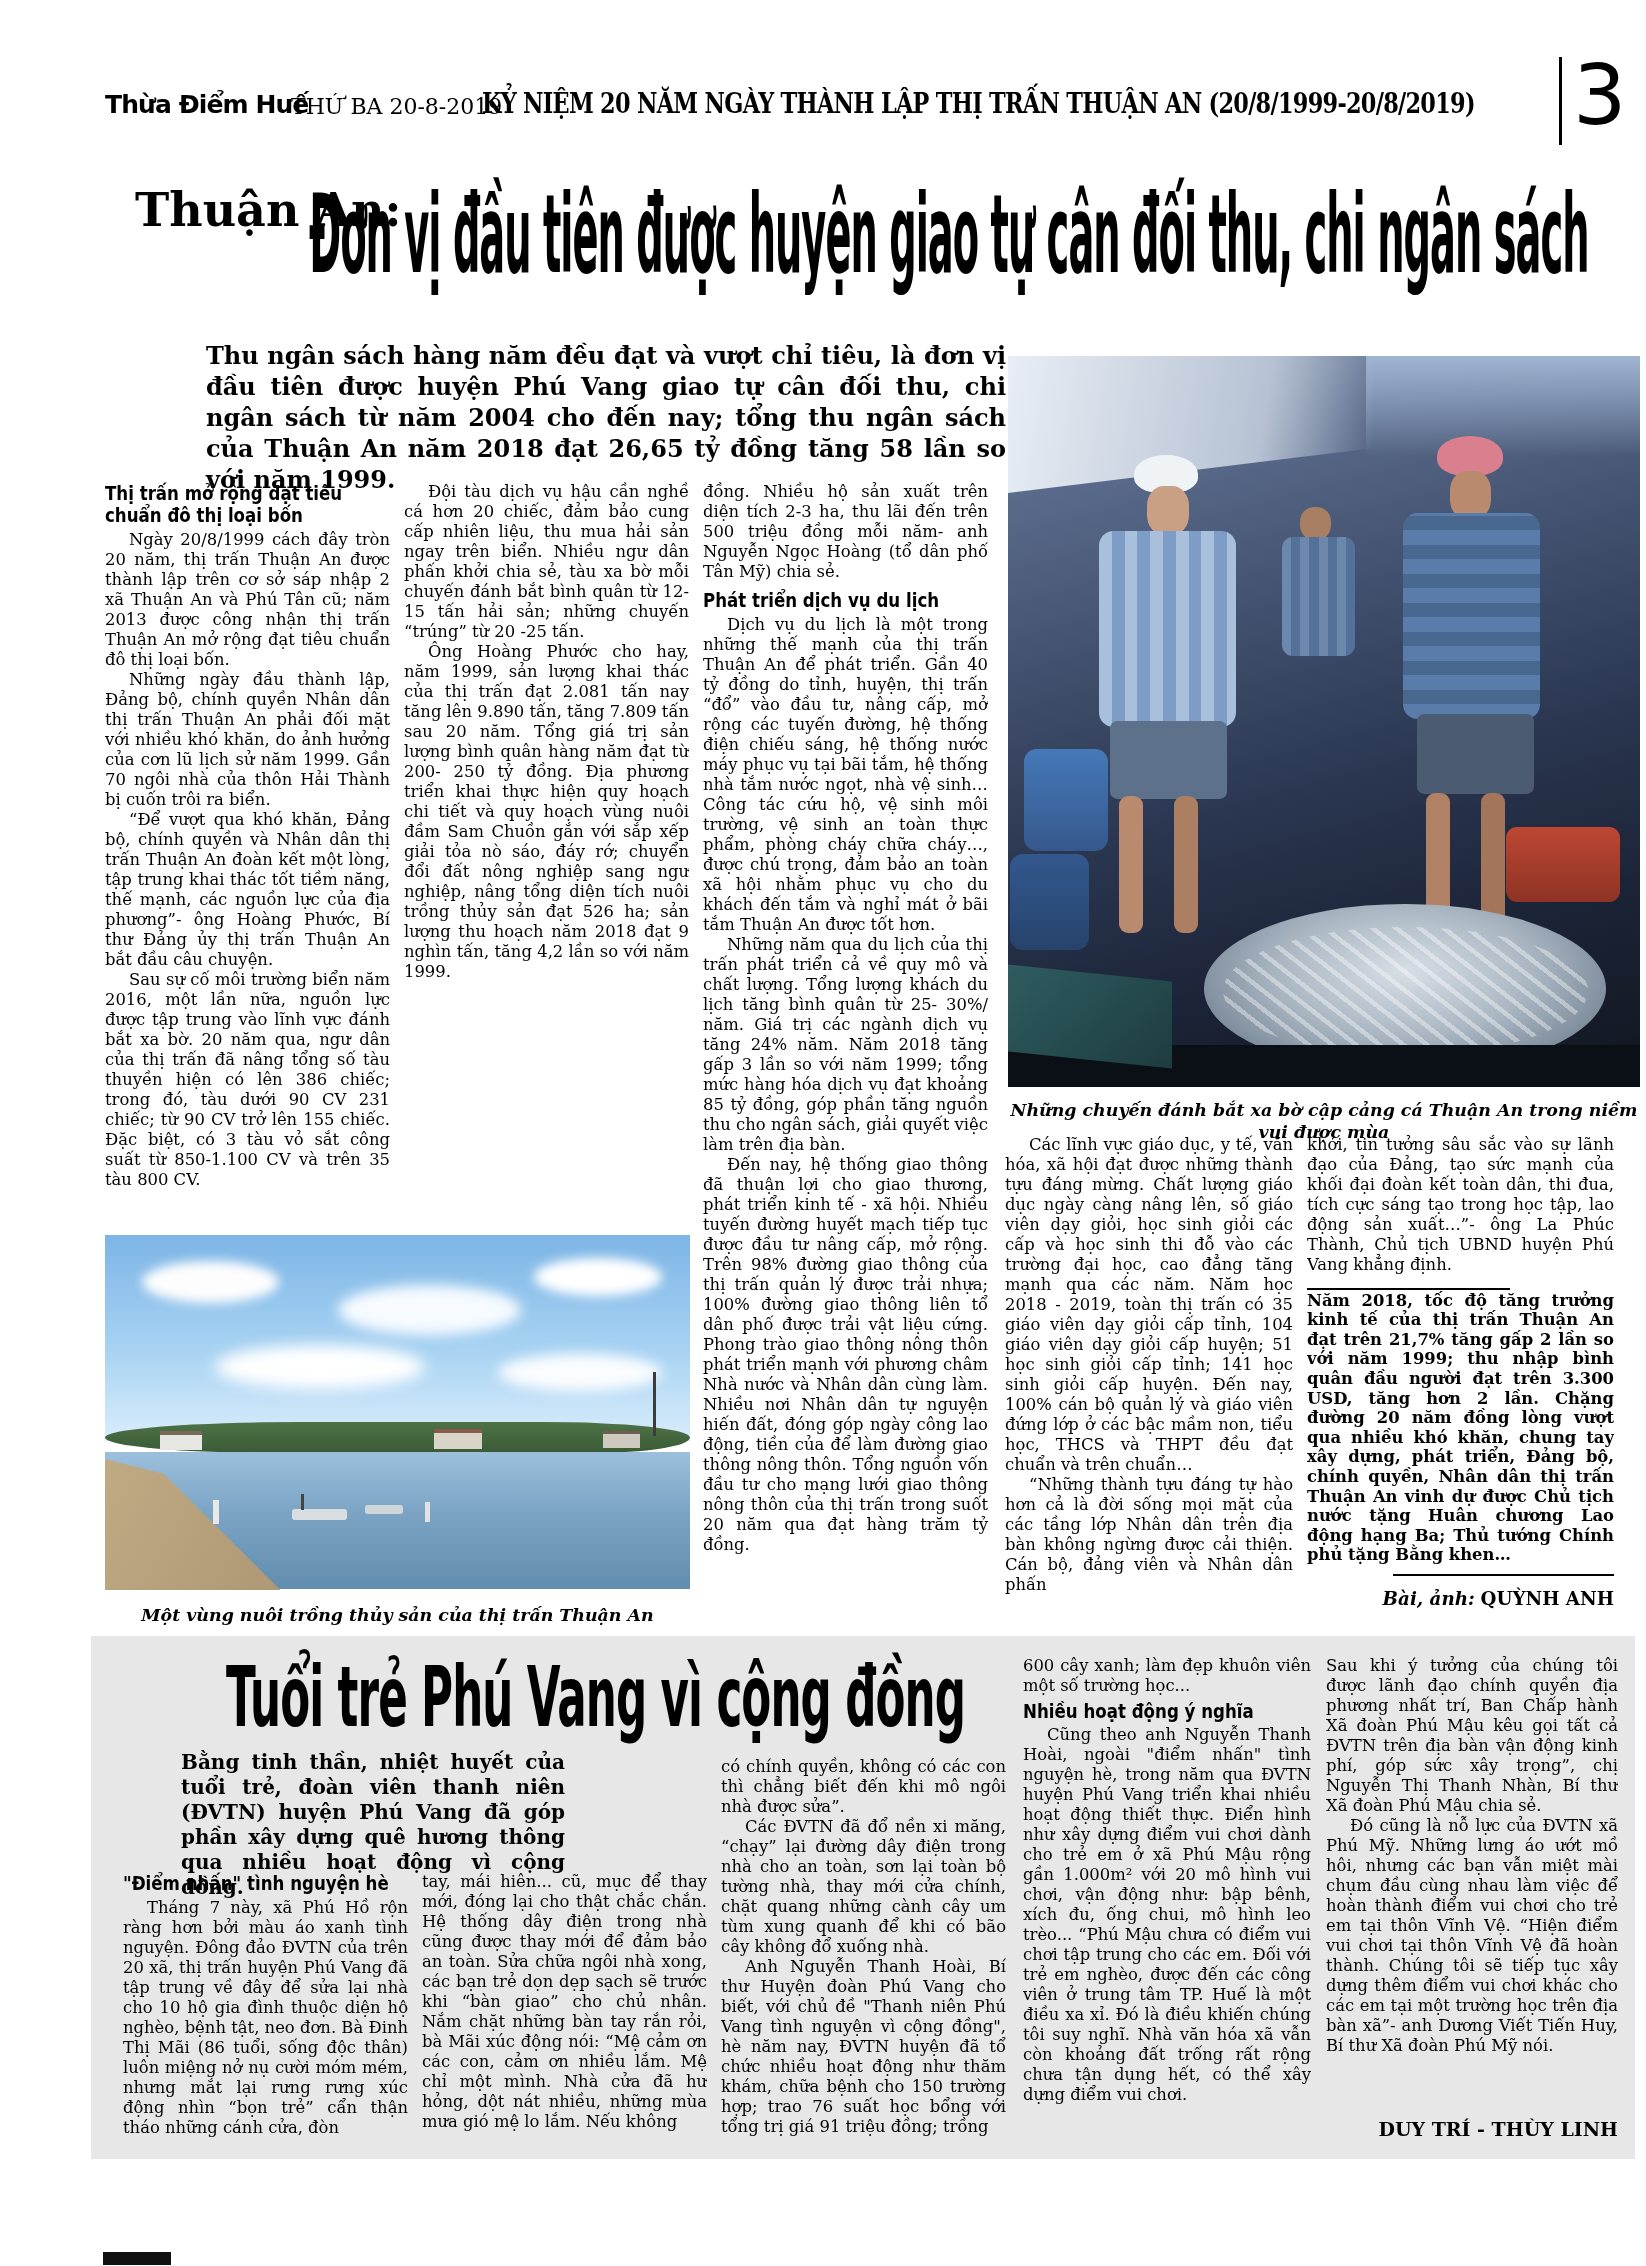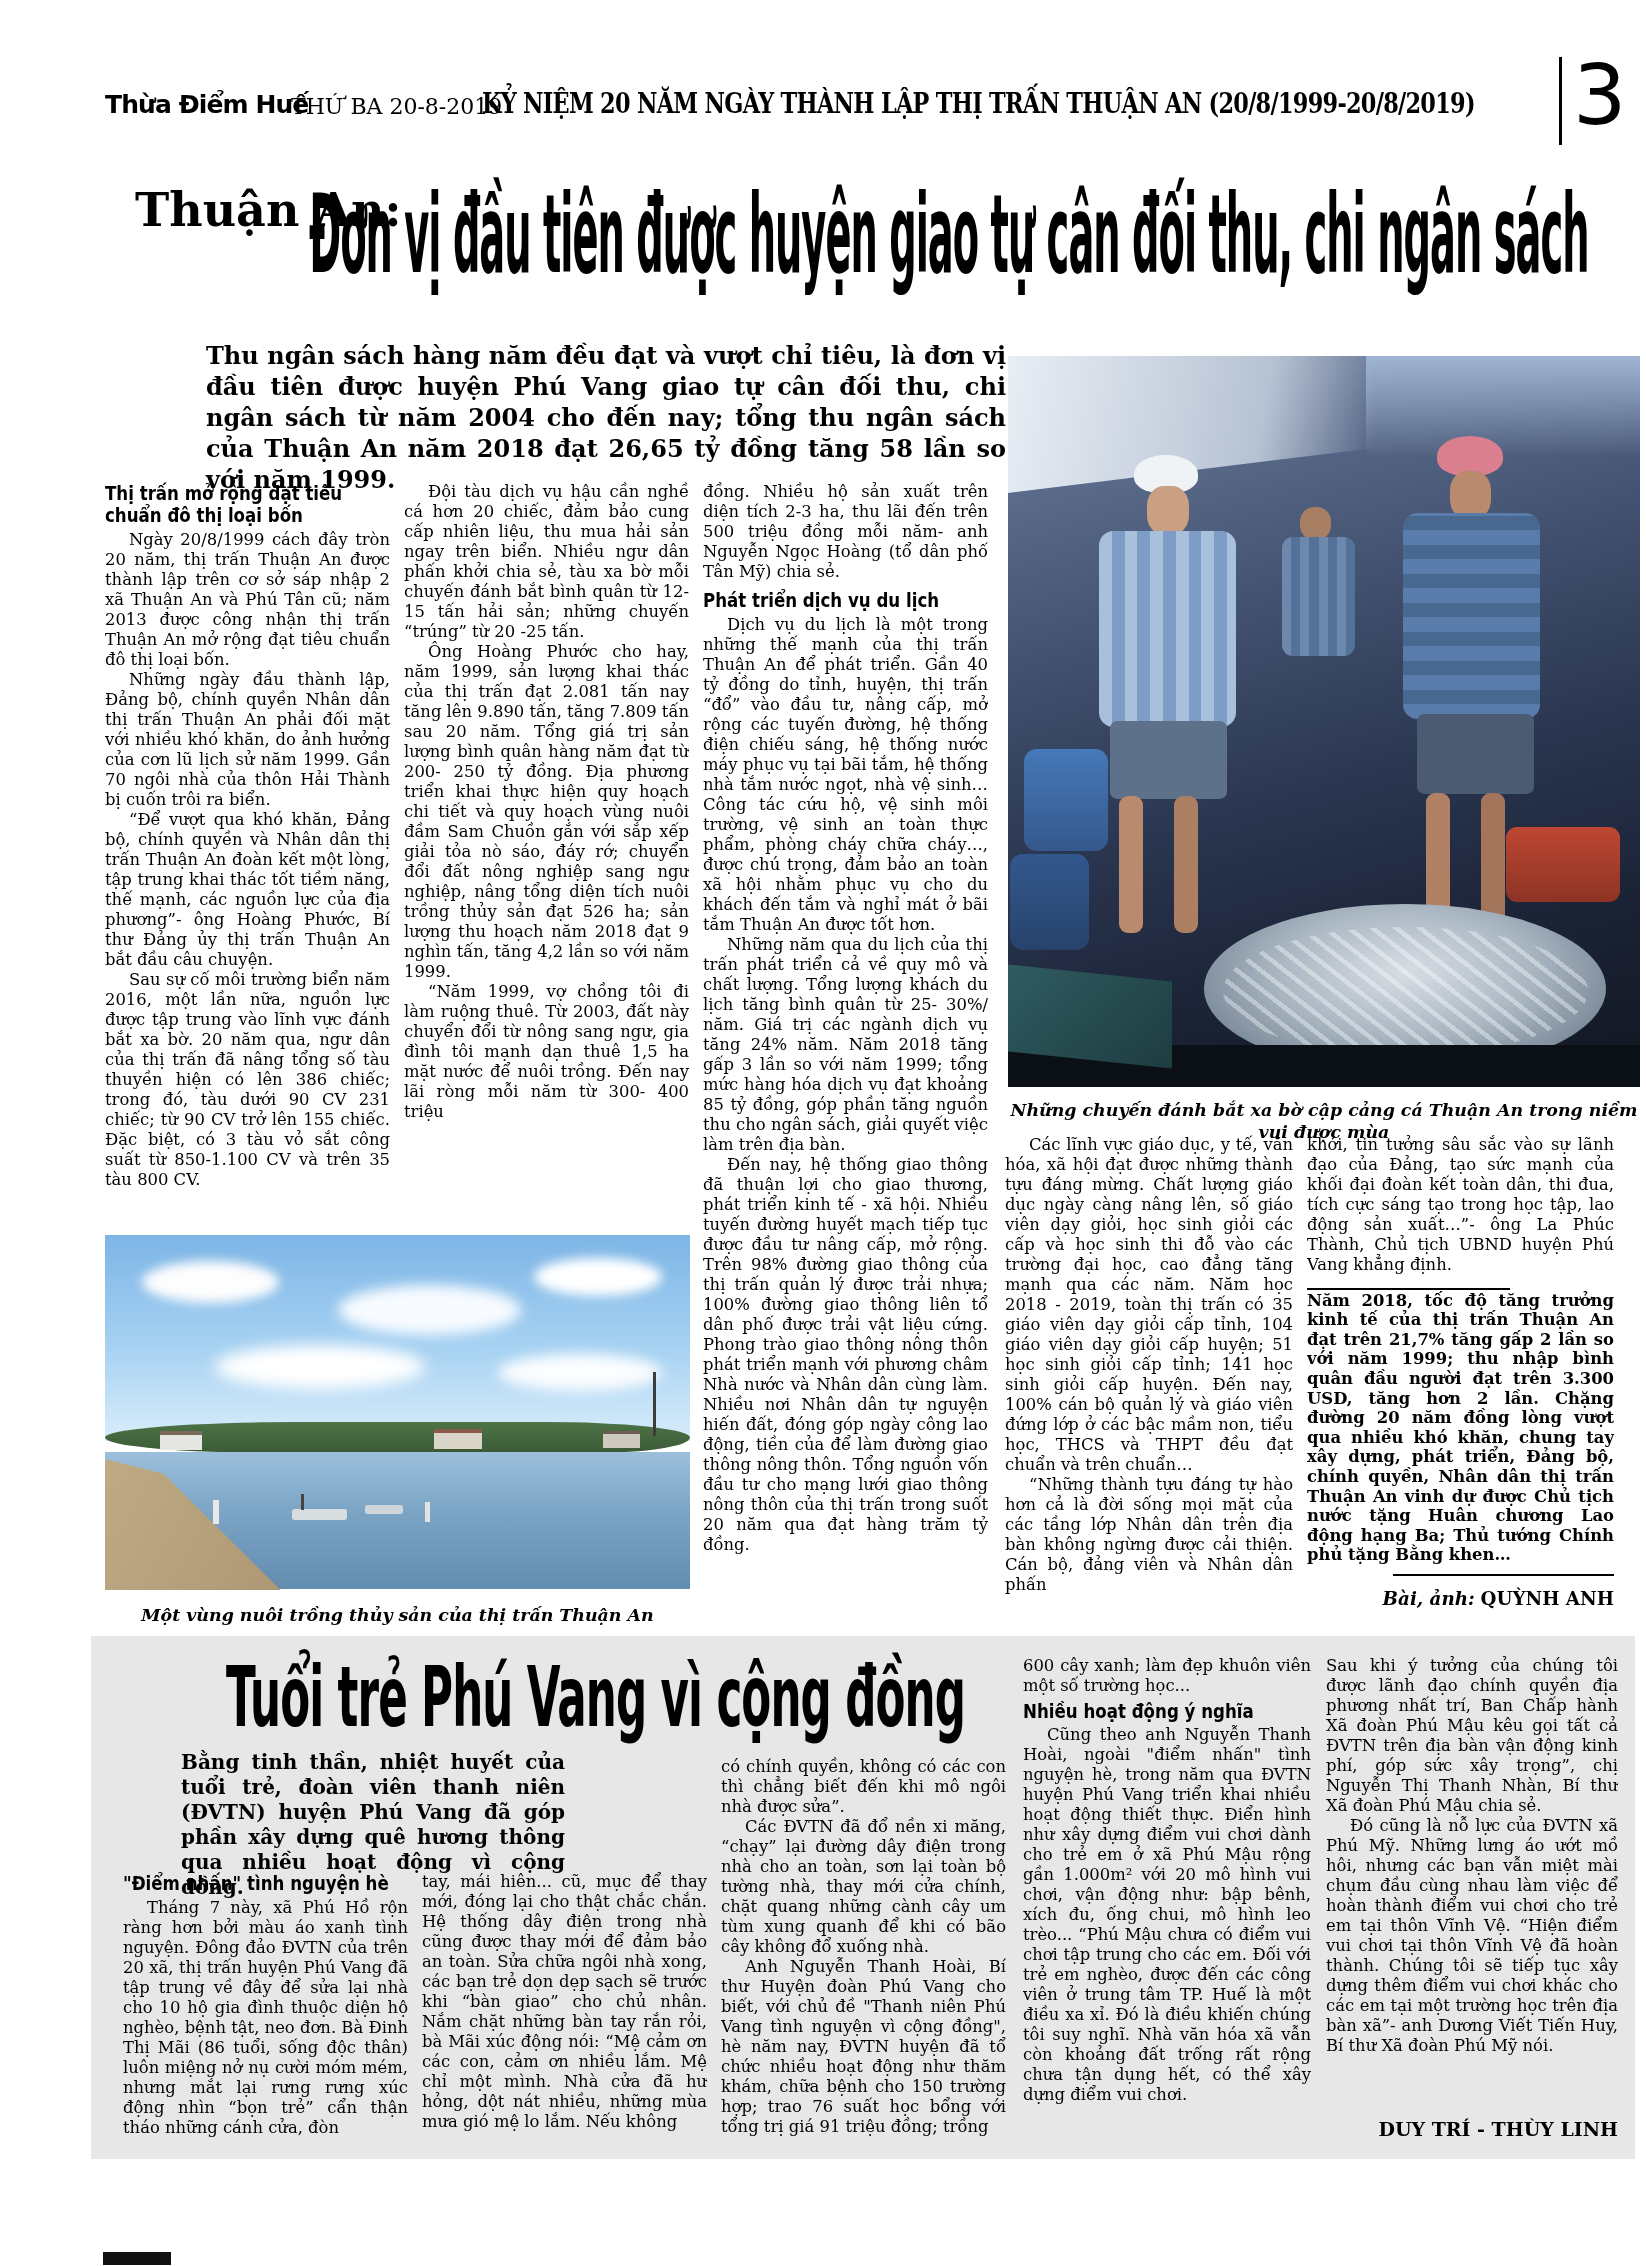--- a/index.html
+++ b/index.html
@@ -93,21 +93,20 @@
     <div class="subhead"><span class="squeeze">Thị trấn mở rộng đạt tiêu chuẩn đô thị loại bốn</span></div>
     <p>Ngày 20/8/1999 cách đây tròn 20 năm, thị trấn Thuận An được thành lập trên cơ sở sáp nhập 2 xã Thuận An và Phú Tân cũ; năm 2013 được công nhận thị trấn Thuận An mở rộng đạt tiêu chuẩn đô thị loại bốn.</p>
     <p>Những ngày đầu thành lập, Đảng bộ, chính quyền Nhân dân thị trấn Thuận An phải đối mặt với nhiều khó khăn, do ảnh hưởng của cơn lũ lịch sử năm 1999. Gần 70 ngôi nhà của thôn Hải Thành bị cuốn trôi ra biển.</p>
     <p>“Để vượt qua khó khăn, Đảng bộ, chính quyền và Nhân dân thị trấn Thuận An đoàn kết một lòng, tập trung khai thác tốt tiềm năng, thế mạnh, các nguồn lực của địa phương”- ông Hoàng Phước, Bí thư Đảng ủy thị trấn Thuận An bắt đầu câu chuyện.</p>
     <p>Sau sự cố môi trường biển năm 2016, một lần nữa, nguồn lực được tập trung vào lĩnh vực đánh bắt xa bờ. 20 năm qua, ngư dân của thị trấn đã nâng tổng số tàu thuyền hiện có lên 386 chiếc; trong đó, tàu dưới 90 CV 231 chiếc; từ 90 CV trở lên 155 chiếc. Đặc biệt, có 3 tàu vỏ sắt công suất từ 850-1.100 CV và trên 35 tàu 800 CV.</p>
   </div>
 
   <div class="abs col" style="left:404px;top:482px;width:285px;height:747px;">
     <p>Đội tàu dịch vụ hậu cần nghề cá hơn 20 chiếc, đảm bảo cung cấp nhiên liệu, thu mua hải sản ngay trên biển. Nhiều ngư dân phấn khởi chia sẻ, tàu xa bờ mỗi chuyến đánh bắt bình quân từ 12- 15 tấn hải sản; những chuyến “trúng” từ 20 -25 tấn.</p>
     <p>Ông Hoàng Phước cho hay, năm 1999, sản lượng khai thác của thị trấn đạt 2.081 tấn nay tăng lên 9.890 tấn, tăng 7.809 tấn sau 20 năm. Tổng giá trị sản lượng bình quân hàng năm đạt từ 200- 250 tỷ đồng. Địa phương triển khai thực hiện quy hoạch chi tiết và quy hoạch vùng nuôi đầm Sam Chuồn gắn với sắp xếp giải tỏa nò sáo, đáy rớ; chuyển đổi đất nông nghiệp sang ngư nghiệp, nâng tổng diện tích nuôi trồng thủy sản đạt 526 ha; sản lượng thu hoạch năm 2018 đạt 9 nghìn tấn, tăng 4,2 lần so với năm 1999.</p>
-    <p>“Năm 1999, vợ chồng tôi đi làm ruộng thuê. Từ 2003, đất này chuyển đổi từ nông sang ngư, gia đình tôi mạnh dạn thuê 1,5 ha mặt nước để nuôi trồng. Đến nay lãi ròng mỗi năm từ 300- 400 triệu</p>
   </div>
 
   <div class="abs col" style="left:703px;top:482px;width:285px;height:1153px;">
     <p class="noindent">đồng. Nhiều hộ sản xuất trên diện tích 2-3 ha, thu lãi đến trên 500 triệu đồng mỗi năm- anh Nguyễn Ngọc Hoàng (tổ dân phố Tân Mỹ) chia sẻ.</p>
     <div class="subhead" style="margin-top:7.3px;"><span class="squeeze">Phát triển dịch vụ du lịch</span></div>
     <p>Dịch vụ du lịch là một trong những thế mạnh của thị trấn Thuận An để phát triển. Gần 40 tỷ đồng do tỉnh, huyện, thị trấn “đổ” vào đầu tư, nâng cấp, mở rộng các tuyến đường, hệ thống điện chiếu sáng, hệ thống nước máy phục vụ tại bãi tắm, hệ thống nhà tắm nước ngọt, nhà vệ sinh… Công tác cứu hộ, vệ sinh môi trường, vệ sinh an toàn thực phẩm, phòng cháy chữa cháy…, được chú trọng, đảm bảo an toàn xã hội nhằm phục vụ cho du khách đến tắm và nghỉ mát ở bãi tắm Thuận An được tốt hơn.</p>
     <p>Những năm qua du lịch của thị trấn phát triển cả về quy mô và chất lượng. Tổng lượng khách du lịch tăng bình quân từ 25- 30%/ năm. Giá trị các ngành dịch vụ tăng 24% năm. Năm 2018 tăng gấp 3 lần so với năm 1999; tổng mức hàng hóa dịch vụ đạt khoảng 85 tỷ đồng, góp phần tăng nguồn thu cho ngân sách, giải quyết việc làm trên địa bàn.</p>
     <p>Đến nay, hệ thống giao thông đã thuận lợi cho giao thương, phát triển kinh tế - xã hội. Nhiều tuyến đường huyết mạch tiếp tục được đầu tư nâng cấp, mở rộng. Trên 98% đường giao thông của thị trấn quản lý được trải nhựa; 100% đường giao thông liên tổ dân phố được trải vật liệu cứng. Phong trào giao thông nông thôn phát triển mạnh với phương châm Nhà nước và Nhân dân cùng làm. Nhiều nơi Nhân dân tự nguyện hiến đất, đóng góp ngày công lao động, tiền của để làm đường giao thông nông thôn. Tổng nguồn vốn đầu tư cho mạng lưới giao thông nông thôn của thị trấn trong suốt 20 năm qua đạt hàng trăm tỷ đồng.</p>
   </div>
 

